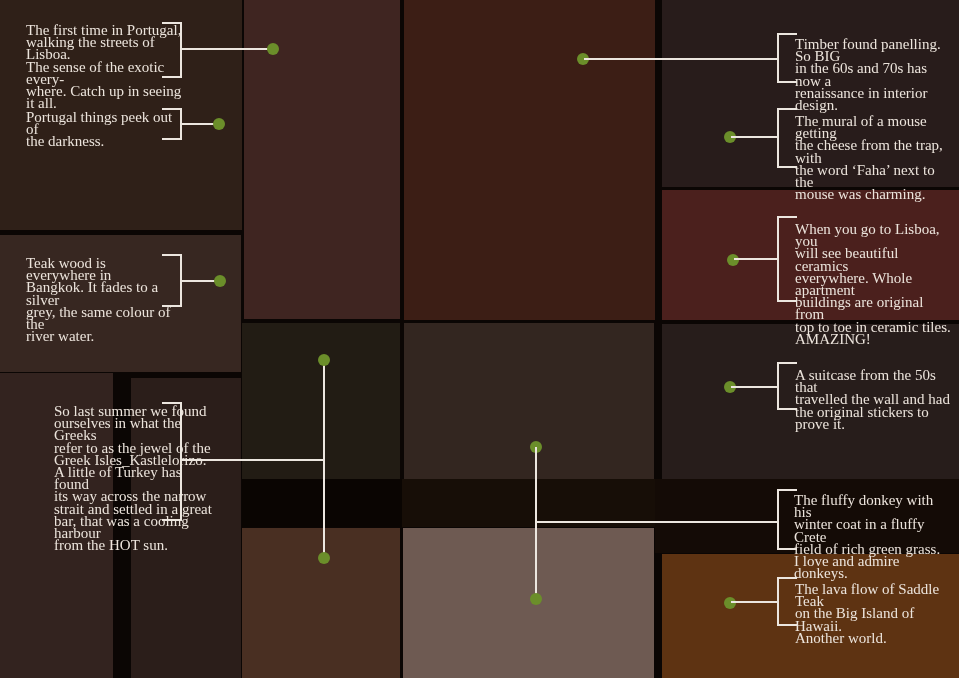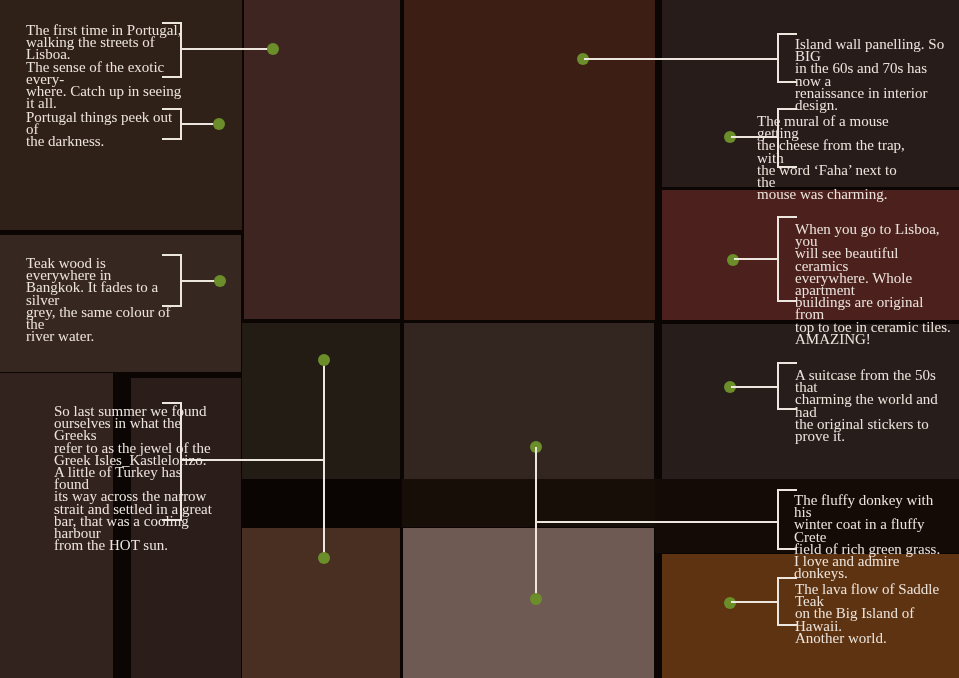--- a/index.html
+++ b/index.html
@@ -71,47 +71,47 @@
 from the HOT sun.</div>
 <div class="bracket-r" style="left:162px;top:402px;width:18px;height:115px;"></div>
 <div class="hline" style="left:182px;top:459px;width:141px;"></div>
 <div class="vline" style="left:323px;top:360px;height:198px;"></div>
 <div class="dot" style="left:324px;top:360px;"></div>
 <div class="dot" style="left:324px;top:558px;"></div>
 
 <div class="dot" style="left:583px;top:59px;"></div>
 <div class="hline" style="left:584px;top:58px;width:195px;"></div>
 <div class="bracket-l" style="left:777px;top:33px;width:18px;height:46px;"></div>
-<div class="note" style="left:795px;top:38px;width:160px;">Island wall panelling. So BIG
+<div class="note" style="left:795px;top:38px;width:160px;">Timber found panelling. So BIG
 in the 60s and 70s has now a
 renaissance in interior design.</div>
 
 <div class="dot" style="left:730px;top:137px;"></div>
 <div class="hline" style="left:731px;top:136px;width:48px;"></div>
 <div class="bracket-l" style="left:777px;top:108px;width:18px;height:56px;"></div>
-<div class="note" style="left:757px;top:115px;width:160px;">The mural of a mouse getting
+<div class="note" style="left:795px;top:115px;width:160px;">The mural of a mouse getting
 the cheese from the trap, with
 the word ‘Faha’ next to the
 mouse was charming.</div>
 
 <div class="dot" style="left:733px;top:260px;"></div>
 <div class="hline" style="left:734px;top:258px;width:45px;"></div>
 <div class="bracket-l" style="left:777px;top:216px;width:18px;height:82px;"></div>
 <div class="note" style="left:795px;top:223px;width:160px;">When you go to Lisboa, you
 will see beautiful ceramics
 everywhere.  Whole apartment
 buildings are original from
 top to toe in ceramic tiles.
 AMAZING!</div>
 
 <div class="dot" style="left:730px;top:387px;"></div>
 <div class="hline" style="left:731px;top:386px;width:48px;"></div>
 <div class="bracket-l" style="left:777px;top:362px;width:18px;height:44px;"></div>
 <div class="note" style="left:795px;top:369px;width:160px;">A suitcase from the 50s that
-charming the world and had
+travelled the wall and had
 the original stickers to prove it.</div>
 
 <div class="dot" style="left:536px;top:447px;"></div>
 <div class="vline" style="left:535px;top:447px;height:152px;"></div>
 <div class="dot" style="left:536px;top:599px;"></div>
 <div class="hline" style="left:536px;top:521px;width:243px;"></div>
 <div class="bracket-l" style="left:777px;top:489px;width:18px;height:57px;"></div>
 <div class="note" style="left:794px;top:494px;width:160px;">The fluffy donkey with his
 winter coat in a fluffy Crete
 field of rich green grass.

